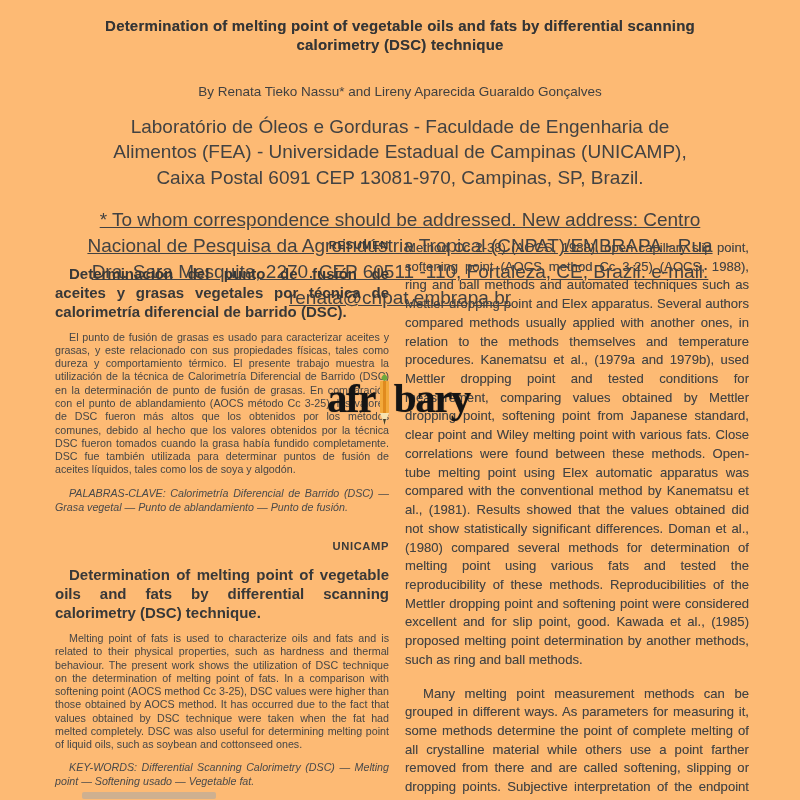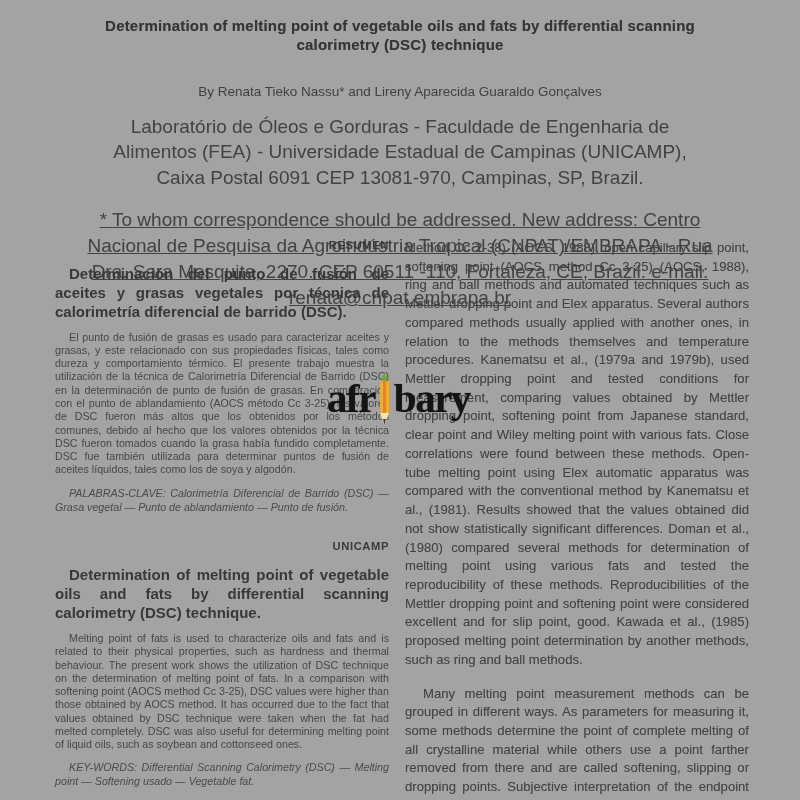--- a/index.html
+++ b/index.html
@@ -1,19 +1,19 @@
 <!DOCTYPE html>
 <html><head>
 <meta charset="utf-8">
 <style>
   html,body { margin:0; padding:0; background:#ffffff; }
   .page {
     position:relative;
     width:800px; height:800px;
-    background:#a3a3a3;
+    background:#fdba74;
     overflow:hidden;
     font-family:"Liberation Sans", sans-serif;
     color:#3e3e3e;
   }
   
   .header { position:absolute; top:16px; left:0; width:800px; text-align:center; }
   .title {
     margin:0 auto; width:620px;
     font-size:15px; font-weight:bold; line-height:1.28;
     color:#353535; letter-spacing:.2px;

